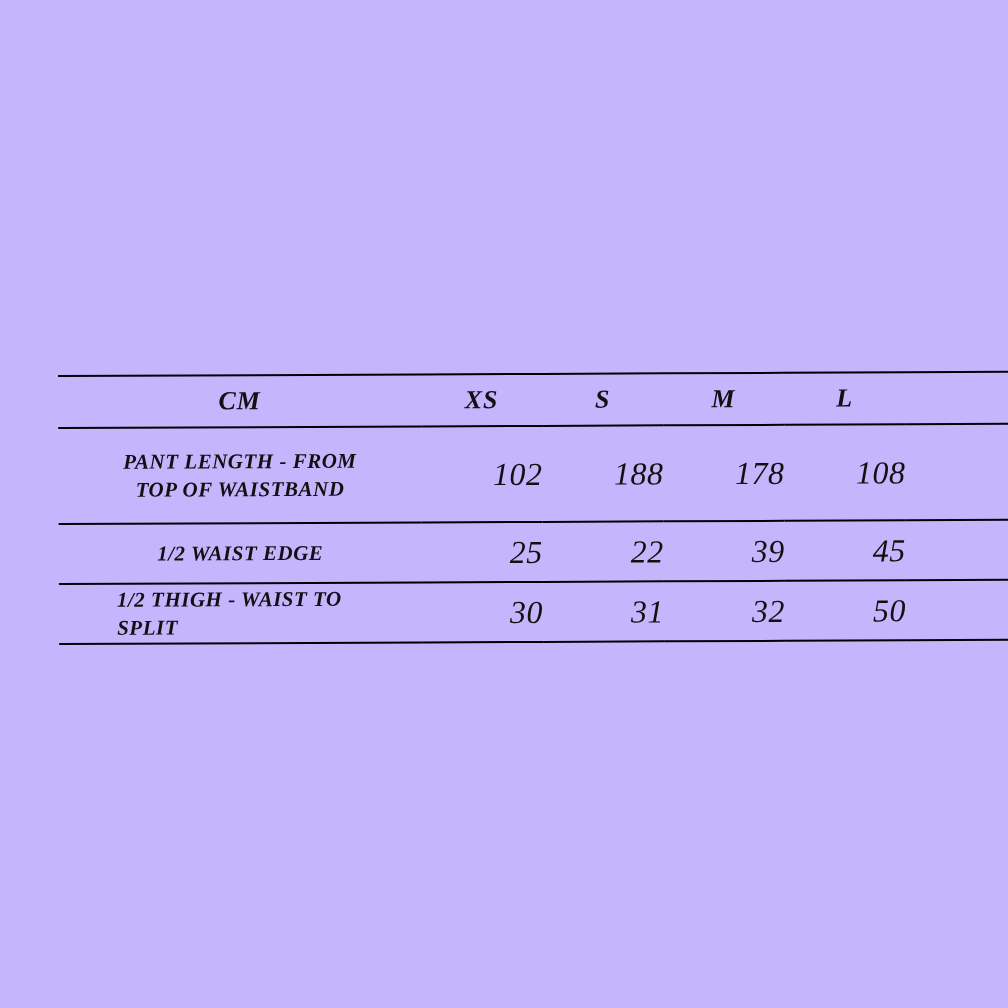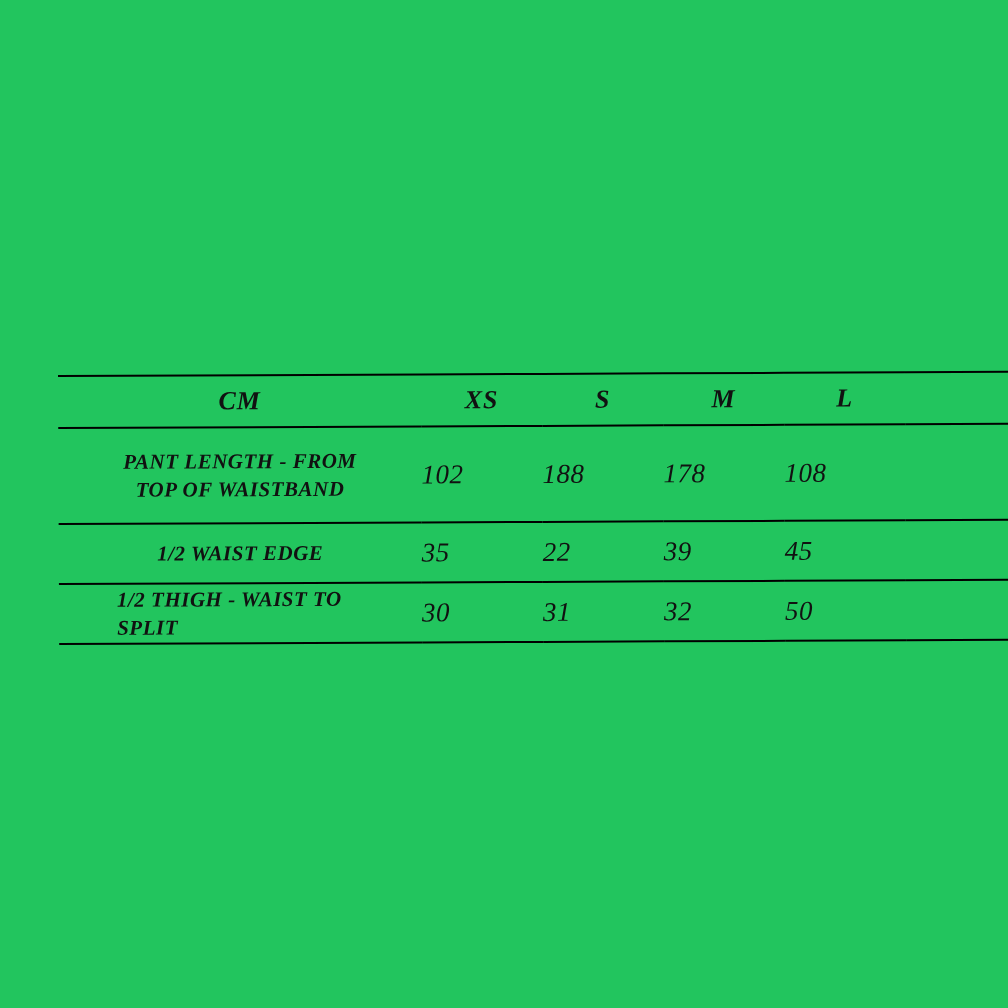--- a/index.html
+++ b/index.html
@@ -12,21 +12,21 @@
     height: 1008px;
     font-family: "Liberation Serif", serif;
     color: #111111;
     overflow: hidden;
   }
 
   #page {
     position: relative;
     width: 1008px;
     height: 1008px;
-    background: #22c55e;
+    background: #c4b5fd;
   }
 
   
   #size-table-wrap {
     position: absolute;
     left: 58px;
     top: 375px;
     width: 895px;
   }
 
@@ -78,22 +78,22 @@
     font-weight: 700;
     font-size: 26px;
     letter-spacing: 1px;
     text-align: center;
     padding: 8px 0 10px 0;
   }
 
   .val-cell {
     font-style: italic;
     font-weight: 400;
-    font-size: 27px;
-    text-align: left;
+    font-size: 32px;
+    text-align: right;
     padding: 6px 0;
     letter-spacing: 0.5px;
   }
 
   .row-tall   { height: 96px; }
   .row-mid    { height: 60px; }
   .row-head   { height: 52px; }
   .row-foot   { height: 36px; }
 
   
@@ -134,21 +134,21 @@
           <td class="val-cell vsep-left">188</td>
           <td class="val-cell vsep-left">178</td>
           <td class="val-cell vsep-left">108</td>
           <td class="val-cell vsep-left"></td>
         </tr>
 
         <tr class="hline row-mid">
           <td class="label-cell center-align">
             <div>1/2 WAIST EDGE</div>
           </td>
-          <td class="val-cell vsep-left">35</td>
+          <td class="val-cell vsep-left">25</td>
           <td class="val-cell vsep-left">22</td>
           <td class="val-cell vsep-left">39</td>
           <td class="val-cell vsep-left">45</td>
           <td class="val-cell vsep-left"></td>
         </tr>
 
         <tr class="hline row-mid">
           <td class="label-cell left-align">
             <div>1/2 THIGH - WAIST TO</div>
             <div>SPLIT</div>

